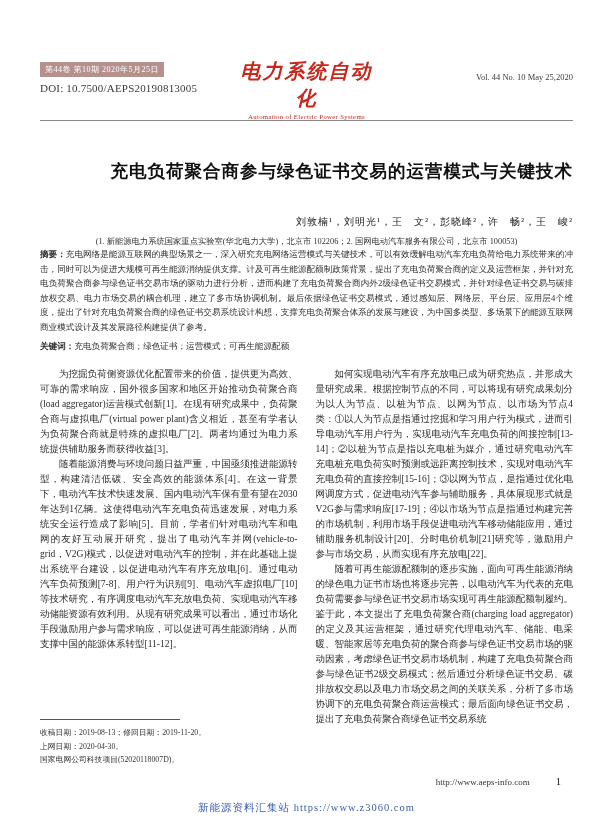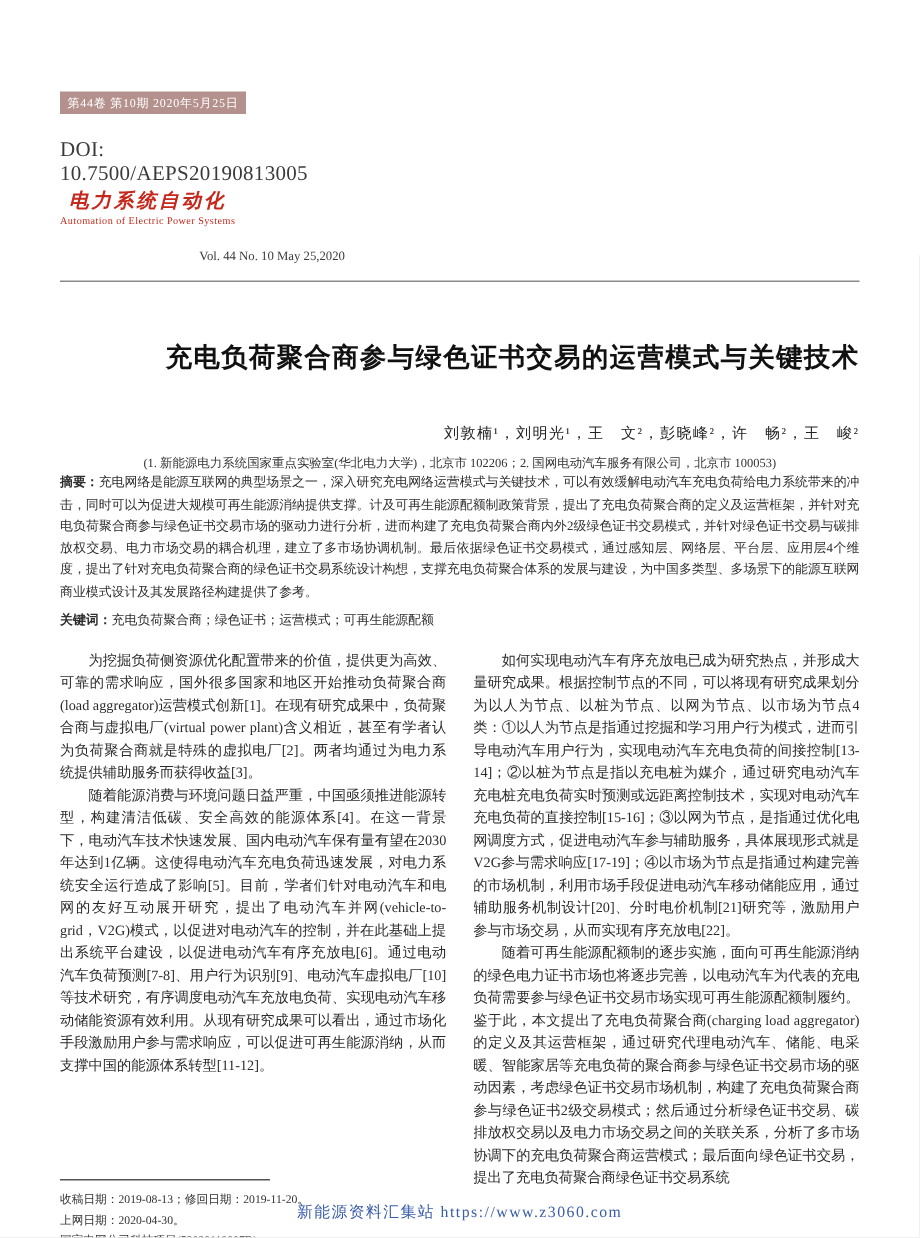--- a/index.html
+++ b/index.html
@@ -5,31 +5,31 @@
   html,body{margin:0;padding:0;background:#e8e8e8;}
   .page{
     width:613px;height:825px;margin:0 auto;background:#ffffff;
     box-sizing:border-box;padding:58px 40px 0 40px;position:relative;
     font-family:"Liberation Serif","DejaVu Serif",serif;color:#2b2b2b;
     overflow:hidden;
   }
   
   .journal-header{
     display:flex;justify-content:space-between;align-items:flex-start;
-    border-bottom:1.5px solid #8a8a8a;padding-bottom:12px;min-height:40px;flex-direction:column;
+    border-bottom:1.5px solid #8a8a8a;padding-bottom:0;min-height:40px;
   }
   .jh-left{width:190px;}
   .issue-box{
     display:inline-block;background:#b5918e;color:#ffffff;
     font-size:8px;padding:2px 5px;letter-spacing:.5px;white-space:nowrap;
   }
-  .doi-line{font-size:14px;color:#3a3a3a;margin-top:17px;letter-spacing:.2px;}
+  .doi-line{font-size:11px;color:#3a3a3a;margin-top:5px;letter-spacing:.2px;}
   .jh-center{flex:1;text-align:center;}
   .logo-cn{
-    color:#c5281c;font-size:13px;font-weight:bold;font-style:italic;
+    color:#c5281c;font-size:20px;font-weight:bold;font-style:italic;
     letter-spacing:2px;font-family:"Liberation Serif","DejaVu Serif",serif;
   }
   .logo-en{color:#c5281c;font-size:6.8px;margin-top:1px;letter-spacing:.3px;}
   .jh-right{width:190px;text-align:right;font-size:8.5px;color:#3a3a3a;padding-top:14px;}
   
   .paper-title{
     text-align:right;font-size:17.5px;font-weight:bold;color:#111;
     margin-top:38px;letter-spacing:1px;
     font-family:"Liberation Sans","DejaVu Sans",sans-serif;
   }

